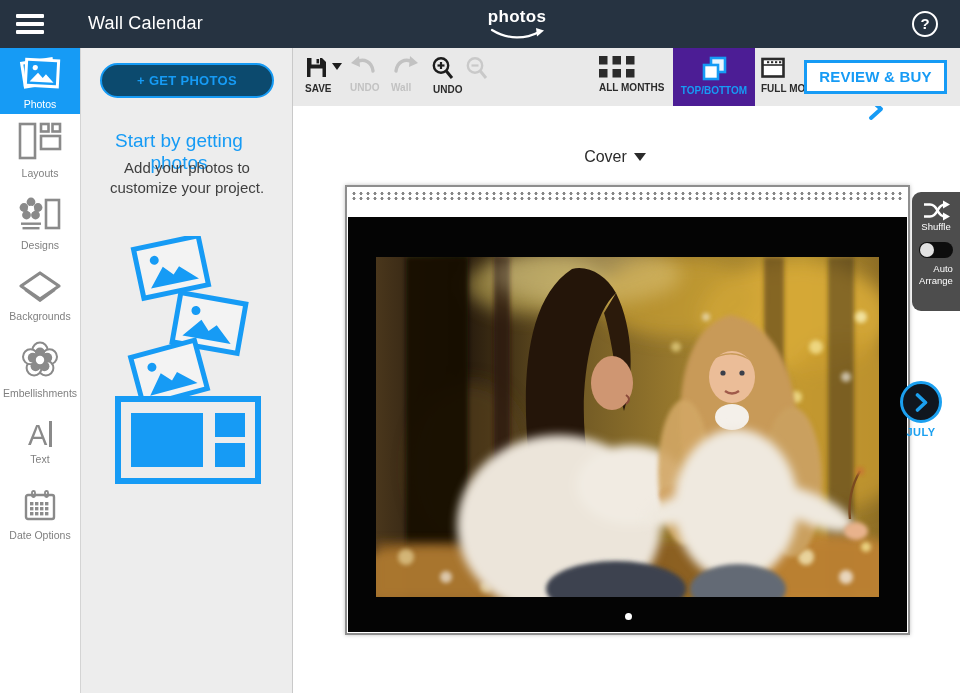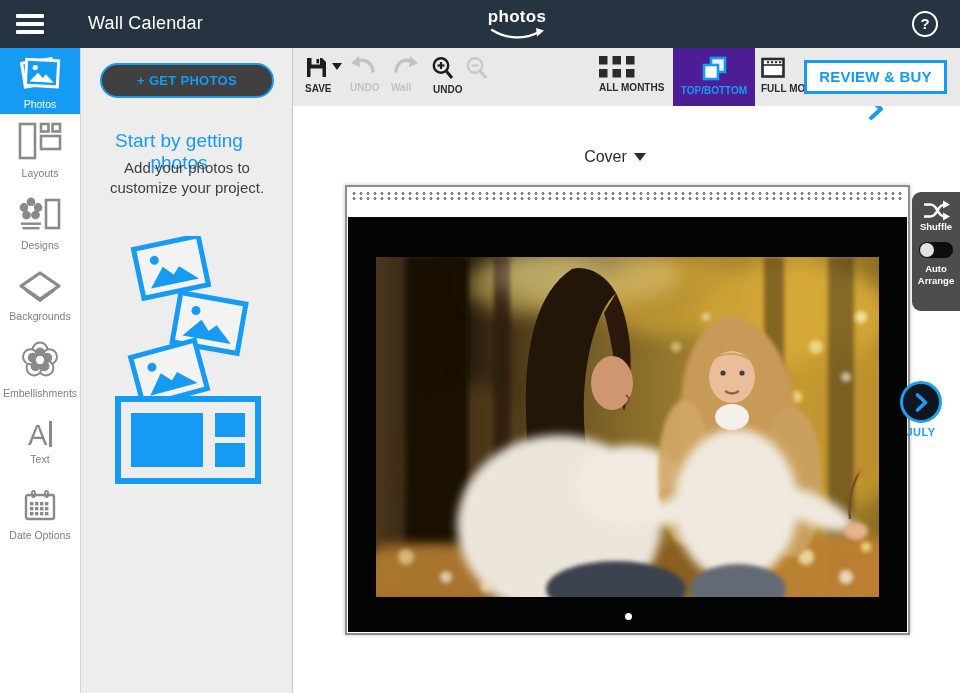--- a/index.html
+++ b/index.html
@@ -22,21 +22,21 @@
   .sb-item .sb-label { font-size:10.5px; color:#7f7f7f; margin-top:3px; }
   .sb-item.active { background:#169bf5; height:66px; }
   .sb-item.active .sb-label { color:#fff; }
   .sb-item:not(.active) { height:73px; }
   .txt-icon { font-size:29px; color:#8a8a8a; line-height:30px; font-weight:normal; }
   .txt-icon b { font-weight:normal; }
   .txt-bar { display:inline-block; width:2.5px; height:26px; background:#8a8a8a; vertical-align:-2px; margin-left:2px; }
 
   
   .panel { position:absolute; left:81px; top:48px; width:212px; height:645px; background:#ededed; border-right:1px solid #c9c9c9; }
-  .get-photos { position:absolute; left:19px; top:15px; width:174px; height:35px; background:#404040; border:2px solid #169bf5;
+  .get-photos { position:absolute; left:19px; top:15px; width:174px; height:35px; background:#0c4a6e; border:2px solid #169bf5;
                 border-radius:18px; color:#169bf5; font-weight:bold; font-size:13px; text-align:center; line-height:31px;
                 letter-spacing:.3px; cursor:pointer; }
   .panel-head { position:absolute; left:0; top:82px; width:172px; text-align:center; color:#169bf5; font-size:19px;padding-left:24px; }
   .panel-sub { position:absolute; left:21px; top:110px; width:170px; text-align:center; color:#3f3f3f; font-size:15px; line-height:20px; }
   .illus { position:absolute; left:33px; top:188px; }
 
   
   .toolbar { position:absolute; left:293px; top:48px; width:667px; height:58px; background:#e9e9e9; z-index:10; }
   .tgroup { position:absolute; top:8px; display:flex; flex-direction:column; align-items:flex-start; cursor:pointer; }
   .tlabel { font-size:10px; font-weight:bold; color:#2b2b2b; margin-top:4px; white-space:nowrap; }
@@ -61,21 +61,21 @@
   .spiral { position:absolute; left:5px; right:5px; top:4px; height:10px;
             background-image:radial-gradient(circle at 2px 2.5px, #868686 1.3px, rgba(0,0,0,0) 1.8px);
             background-size:7px 5px; }
   .coverblk { position:absolute; left:1px; right:1px; top:30px; bottom:1px; background:#040404; }
   .photo { position:absolute; left:28px; top:40px; width:503px; height:340px; overflow:hidden; cursor:pointer; }
   .pagedot { position:absolute; left:50%; bottom:12px; width:7px; height:7px; margin-left:-3px; border-radius:50%; background:#fff; }
 
   
   .side-tools { position:absolute; left:912px; top:192px; width:48px; height:119px; background:#4d4d4d;
                 border-radius:9px 0 0 9px; display:flex; flex-direction:column; align-items:center; padding-top:8px; z-index:20; }
-  .side-tools .lab { color:#fff; font-size:9.5px; font-weight:bold; line-height:12px; text-align:center; }
+  .side-tools .lab { color:#fff; font-size:9.5px; font-weight:normal; line-height:12px; text-align:right; }
   .toggle { width:34px; height:16px; background:#0d0d0d; border-radius:9px; margin:9px 0 5px; position:relative; cursor:pointer; }
   .toggle .knob { position:absolute; left:1px; top:1px; width:14px; height:14px; border-radius:50%; background:#e2e2e2; }
 
   .next-btn { position:absolute; left:900px; top:381px; width:42px; height:42px; border-radius:50%; border:3px solid #1ba0f0;
               background:#10161f; z-index:21; display:flex; align-items:center; justify-content:center; cursor:pointer; }
   .next-label { position:absolute; left:898px; top:426px; width:46px; text-align:center; color:#1ba0f0; font-weight:bold;
                 font-size:11px; z-index:21; letter-spacing:.5px; }
 </style>
 </head>
 <body>

